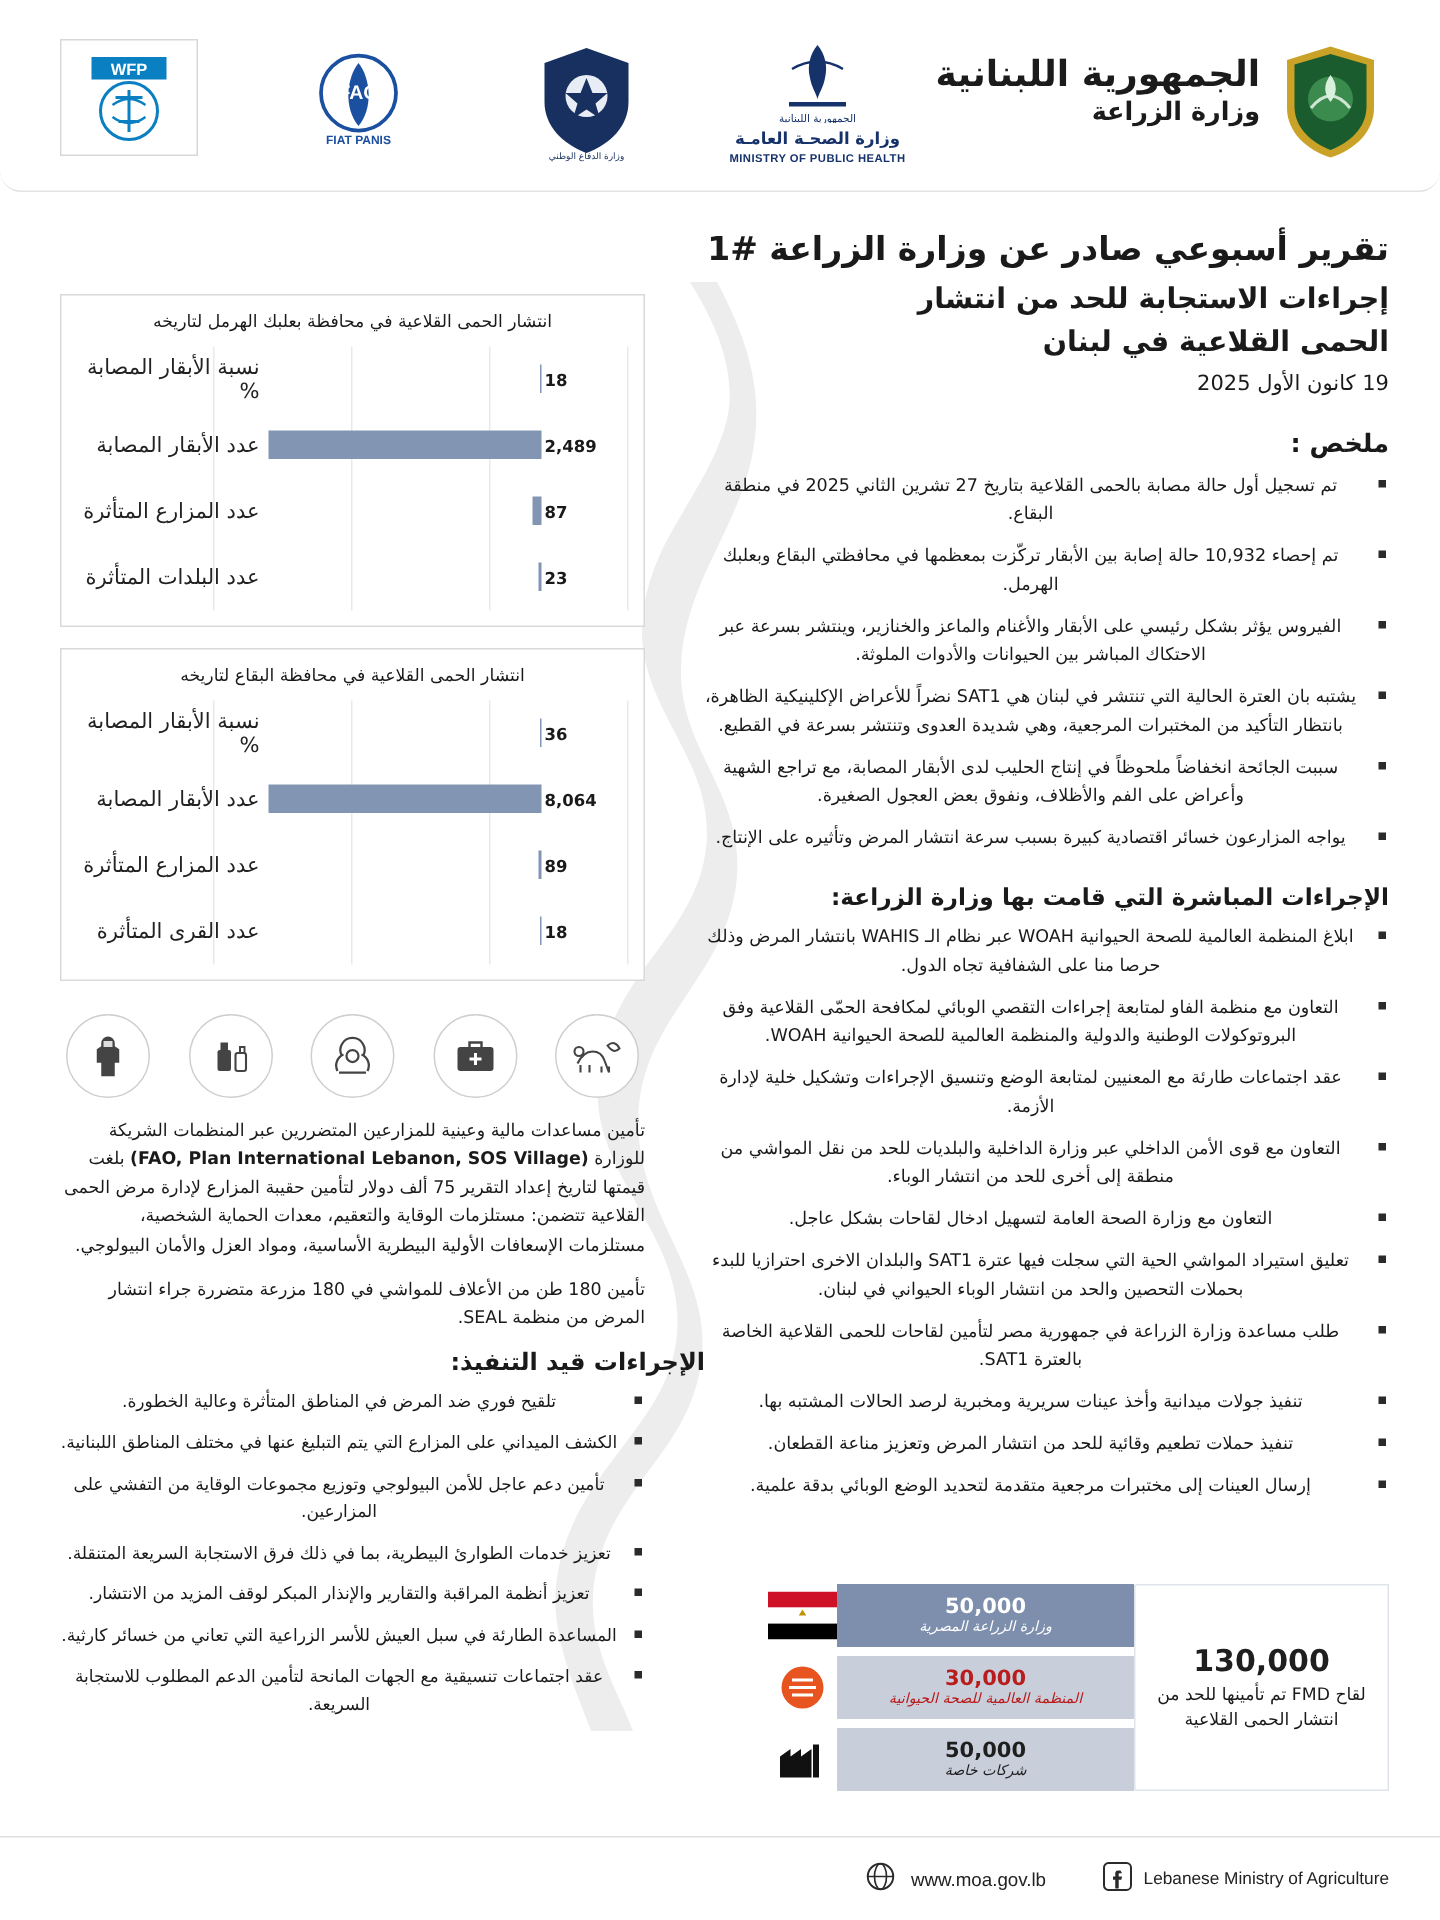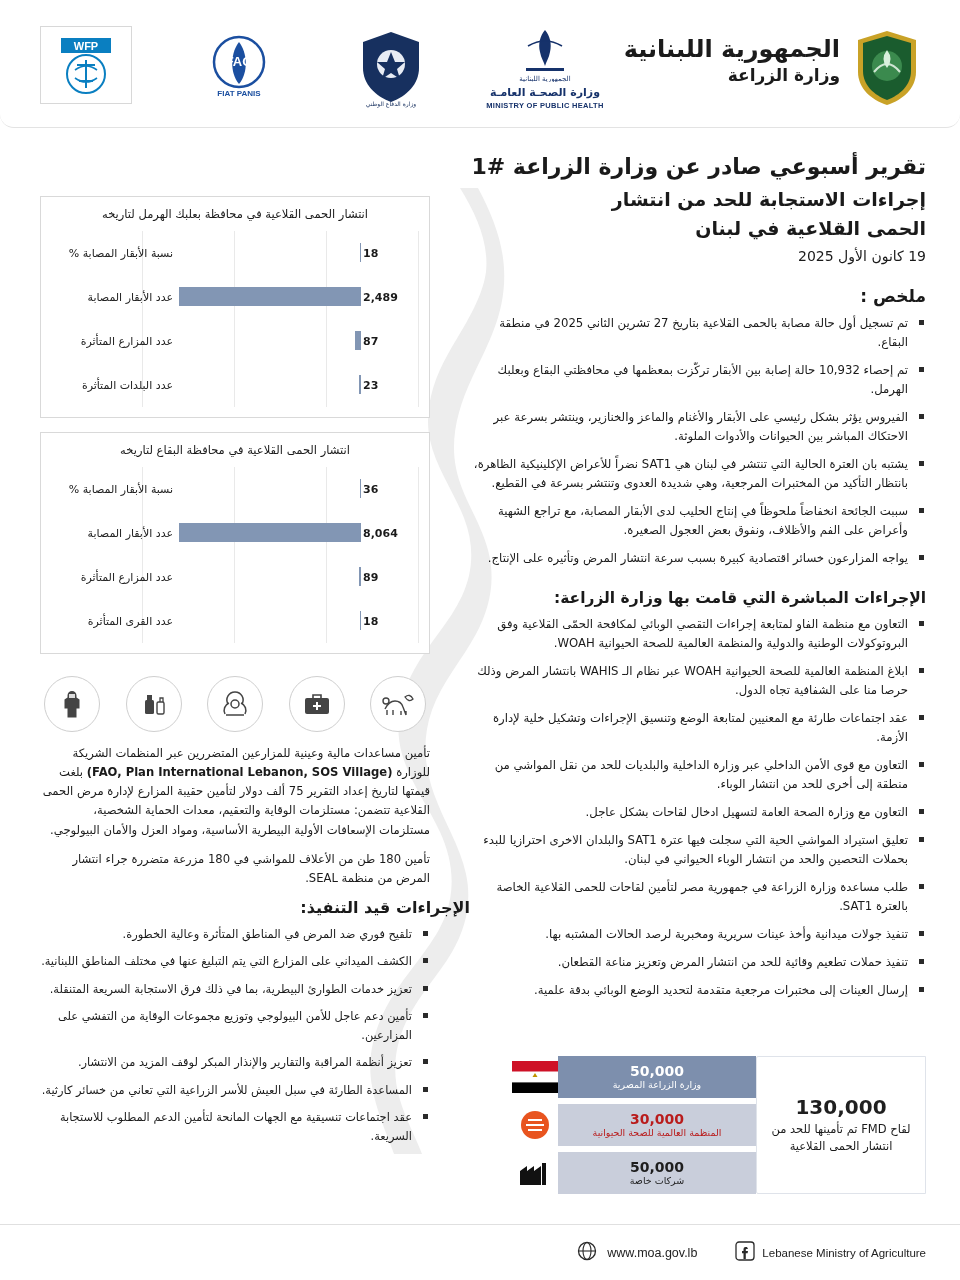--- a/index.html
+++ b/index.html
@@ -50,40 +50,40 @@
   }
   .doc-title1 { font-size:22px; font-weight:bold; line-height:1.5; }
   .doc-title2 { font-size:19px; font-weight:bold; line-height:1.5; margin-top:2px; }
   .doc-title3 { font-size:19px; font-weight:bold; line-height:1.5; }
   .doc-date { font-size:14px; margin-top:6px; font-weight:normal; }
   .sec-head { font-size:17px; font-weight:bold; margin-top:22px; margin-bottom:8px; }
   .sec-head.small { font-size:15.5px; }
   ul.bullets { list-style:none; margin:0; padding:0; }
   ul.bullets li {
     position:relative; font-size:11.7px; line-height:1.62; margin-bottom:9px;
-    padding-right:18px; text-align:right;
+    padding-right:18px; text-align:center;
   }
   ul.bullets li::before {
     content:""; position:absolute; right:2px; top:6px;
     width:5px; height:5px; background:#2a2a2a;
   }
   .b-strong { font-weight:bold; }
 
   
   .left-col { position:absolute; left:0; top:196px; width:470px; z-index:2; }
 
   .chart-card {
     margin:0 40px 14px 40px; border:1px solid #d9d9d9; background:#fff;
     padding:8px 10px 10px 10px; position:relative;
   }
   .chart-title { font-size:11.5px; text-align:center; margin:2px 0 10px 0; }
   .chart-rows { position:relative; }
   .crow { display:flex; align-items:center; height:44px; position:relative; }
   .crow .lbl {
-    width:128px; text-align:right; font-size:11px; color:#222; padding-right:6px;
+    width:128px; text-align:right; font-size:14px; color:#222; padding-right:6px;
     order:3; flex:0 0 128px;
   }
   .crow .barwrap { flex:1; position:relative; height:44px; order:2; direction:rtl; }
   .crow .bar {
     position:absolute; right:0; top:12px; height:19px; background:#8296b4;
   }
   .crow .val {
     order:1; width:58px; text-align:left; font-size:11px; font-weight:bold; color:#1a1a1a;
     padding-left:2px; flex:0 0 58px;
   }
@@ -114,21 +114,21 @@
     padding:8px 6px; text-align:center;
   }
   .fund-total .num { font-size:20px; font-weight:bold; color:#1f1f1f; }
   .fund-total .txt { font-size:11.5px; line-height:1.45; margin-top:2px; }
   .fund-rows { flex:1; display:flex; flex-direction:column; gap:6px; }
   .frow { display:flex; align-items:center; height:42px; }
   .frow .flag { width:46px; height:32px; margin-right:0; margin-left:6px; flex:0 0 46px; }
   .frow .fbody { flex:1; height:42px; display:flex; flex-direction:column;
                  align-items:center; justify-content:center; color:#fff; }
   .frow .fnum { font-size:14px; font-weight:bold; line-height:1.1; }
-  .frow .fname { font-size:9.5px; line-height:1.2; }
+  .frow .fname { font-size:9.5px; line-height:1.2;font-style:italic; }
   .frow.f1 .fbody { background:#7d8fad; }
   .frow.f2 .fbody { background:#c9cedb; color:#b91c1c; }
   .frow.f3 .fbody { background:#c9cedb; color:#1e1e1e; }
 
   
   .footer {
     position:absolute; left:0; bottom:0; width:960px; height:56px;
     border-top:1px solid #e0e0e0; display:flex; align-items:center;
     padding:0 34px; z-index:5; background:#fff;
   }
@@ -219,22 +219,22 @@
     <li>تم تسجيل أول حالة مصابة بالحمى القلاعية بتاريخ 27 تشرين الثاني 2025 في منطقة البقاع.</li>
     <li>تم إحصاء 10,932 حالة إصابة بين الأبقار تركّزت بمعظمها في محافظتي البقاع وبعلبك الهرمل.</li>
     <li>الفيروس يؤثر بشكل رئيسي على الأبقار والأغنام والماعز والخنازير، وينتشر بسرعة عبر الاحتكاك المباشر بين الحيوانات والأدوات الملوثة.</li>
     <li>يشتبه بان العترة الحالية التي تنتشر في لبنان هي SAT1 نضراً للأعراض الإكلينيكية الظاهرة، بانتظار التأكيد من المختبرات المرجعية، وهي شديدة العدوى وتنتشر بسرعة في القطيع.</li>
     <li>سببت الجائحة انخفاضاً ملحوظاً في إنتاج الحليب لدى الأبقار المصابة، مع تراجع الشهية وأعراض على الفم والأظلاف، ونفوق بعض العجول الصغيرة.</li>
     <li>يواجه المزارعون خسائر اقتصادية كبيرة بسبب سرعة انتشار المرض وتأثيره على الإنتاج.</li>
   </ul>
 
   <div class="sec-head small">الإجراءات المباشرة التي قامت بها وزارة الزراعة:</div>
   <ul class="bullets">
+    <li>ابلاغ المنظمة العالمية للصحة الحيوانية WOAH عبر نظام الـ WAHIS بانتشار المرض وذلك حرصا منا على الشفافية تجاه الدول.</li>
     <li>التعاون مع منظمة الفاو لمتابعة إجراءات التقصي الوبائي لمكافحة الحمّى القلاعية وفق البروتوكولات الوطنية والدولية والمنظمة العالمية للصحة الحيوانية WOAH.</li>
-    <li>ابلاغ المنظمة العالمية للصحة الحيوانية WOAH عبر نظام الـ WAHIS بانتشار المرض وذلك حرصا منا على الشفافية تجاه الدول.</li>
     <li>عقد اجتماعات طارئة مع المعنيين لمتابعة الوضع وتنسيق الإجراءات وتشكيل خلية لإدارة الأزمة.</li>
     <li>التعاون مع قوى الأمن الداخلي عبر وزارة الداخلية والبلديات للحد من نقل المواشي من منطقة إلى أخرى للحد من انتشار الوباء.</li>
     <li>التعاون مع وزارة الصحة العامة لتسهيل ادخال لقاحات بشكل عاجل.</li>
     <li>تعليق استيراد المواشي الحية التي سجلت فيها عترة SAT1 والبلدان الاخرى احترازيا للبدء بحملات التحصين والحد من انتشار الوباء الحيواني في لبنان.</li>
     <li>طلب مساعدة وزارة الزراعة في جمهورية مصر لتأمين لقاحات للحمى القلاعية الخاصة بالعترة SAT1.</li>
     <li>تنفيذ جولات ميدانية وأخذ عينات سريرية ومخبرية لرصد الحالات المشتبه بها.</li>
     <li>تنفيذ حملات تطعيم وقائية للحد من انتشار المرض وتعزيز مناعة القطعان.</li>
     <li>إرسال العينات إلى مختبرات مرجعية متقدمة لتحديد الوضع الوبائي بدقة علمية.</li>
   </ul>
 </div>
@@ -364,22 +364,22 @@
       <span>تأمين مساعدات مالية وعينية للمزارعين المتضررين عبر المنظمات الشريكة للوزارة </span><span class="b-strong">(FAO, Plan International Lebanon, SOS Village)</span><span> بلغت قيمتها لتاريخ إعداد التقرير 75 ألف دولار لتأمين حقيبة المزارع لإدارة مرض الحمى القلاعية تتضمن: مستلزمات الوقاية والتعقيم، معدات الحماية الشخصية، مستلزمات الإسعافات الأولية البيطرية الأساسية، ومواد العزل والأمان البيولوجي.</span>
     </p>
     <p>تأمين 180 طن من الأعلاف للمواشي في 180 مزرعة متضررة جراء انتشار المرض من منظمة SEAL.</p>
   </div>
 
   <div class="left-head">الإجراءات قيد التنفيذ:</div>
   <div class="left-text">
     <ul class="bullets left">
       <li>تلقيح فوري ضد المرض في المناطق المتأثرة وعالية الخطورة.</li>
       <li>الكشف الميداني على المزارع التي يتم التبليغ عنها في مختلف المناطق اللبنانية.</li>
+      <li>تأمين دعم عاجل للأمن البيولوجي وتوزيع مجموعات الوقاية من التفشي على المزارعين.</li>
       <li>تعزيز خدمات الطوارئ البيطرية، بما في ذلك فرق الاستجابة السريعة المتنقلة.</li>
-      <li>تأمين دعم عاجل للأمن البيولوجي وتوزيع مجموعات الوقاية من التفشي على المزارعين.</li>
       <li>تعزيز أنظمة المراقبة والتقارير والإنذار المبكر لوقف المزيد من الانتشار.</li>
       <li>المساعدة الطارئة في سبل العيش للأسر الزراعية التي تعاني من خسائر كارثية.</li>
       <li>عقد اجتماعات تنسيقية مع الجهات المانحة لتأمين الدعم المطلوب للاستجابة السريعة.</li>
     </ul>
   </div>
 </div>
 
 <div class="funding">
   <div class="fund-total">
     <div class="num">130,000</div>

